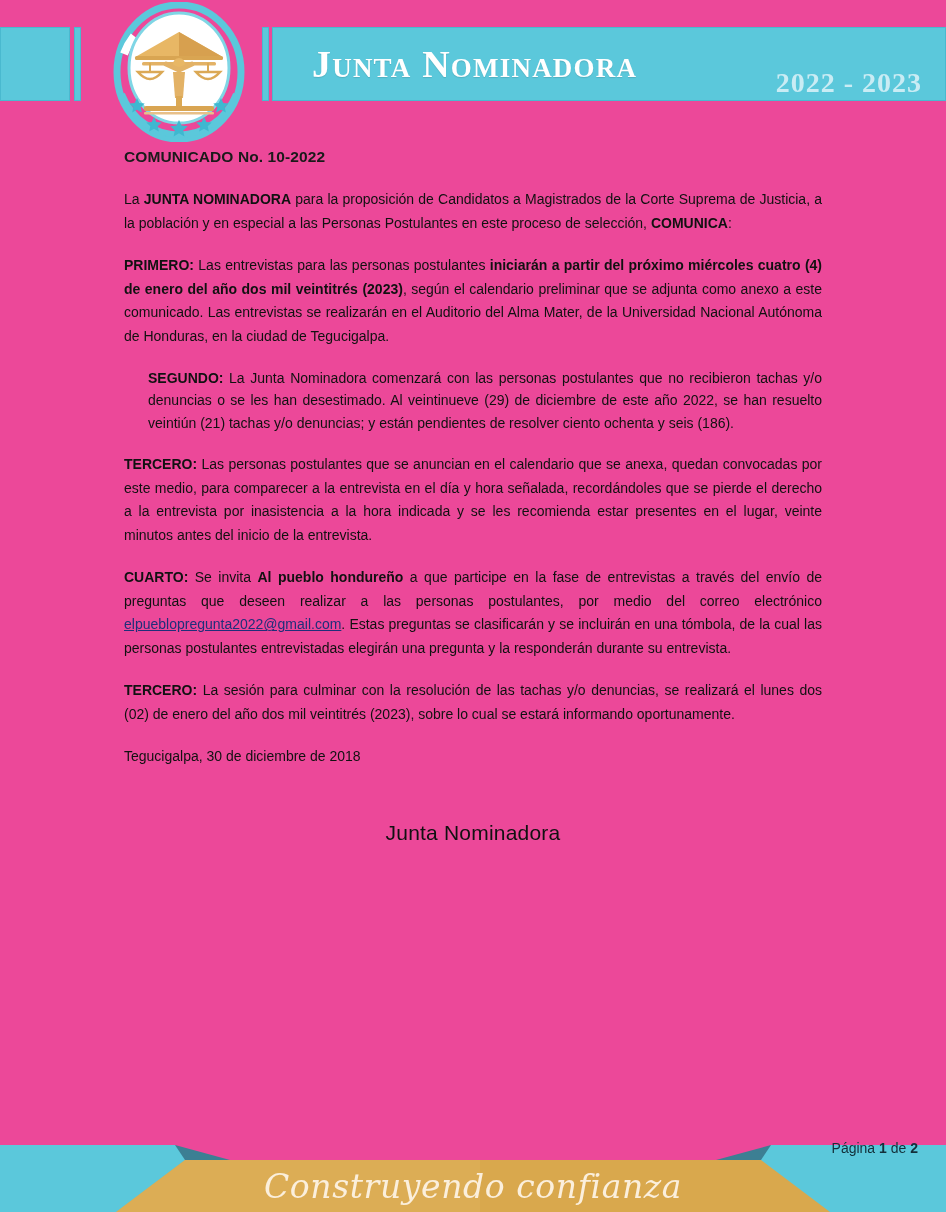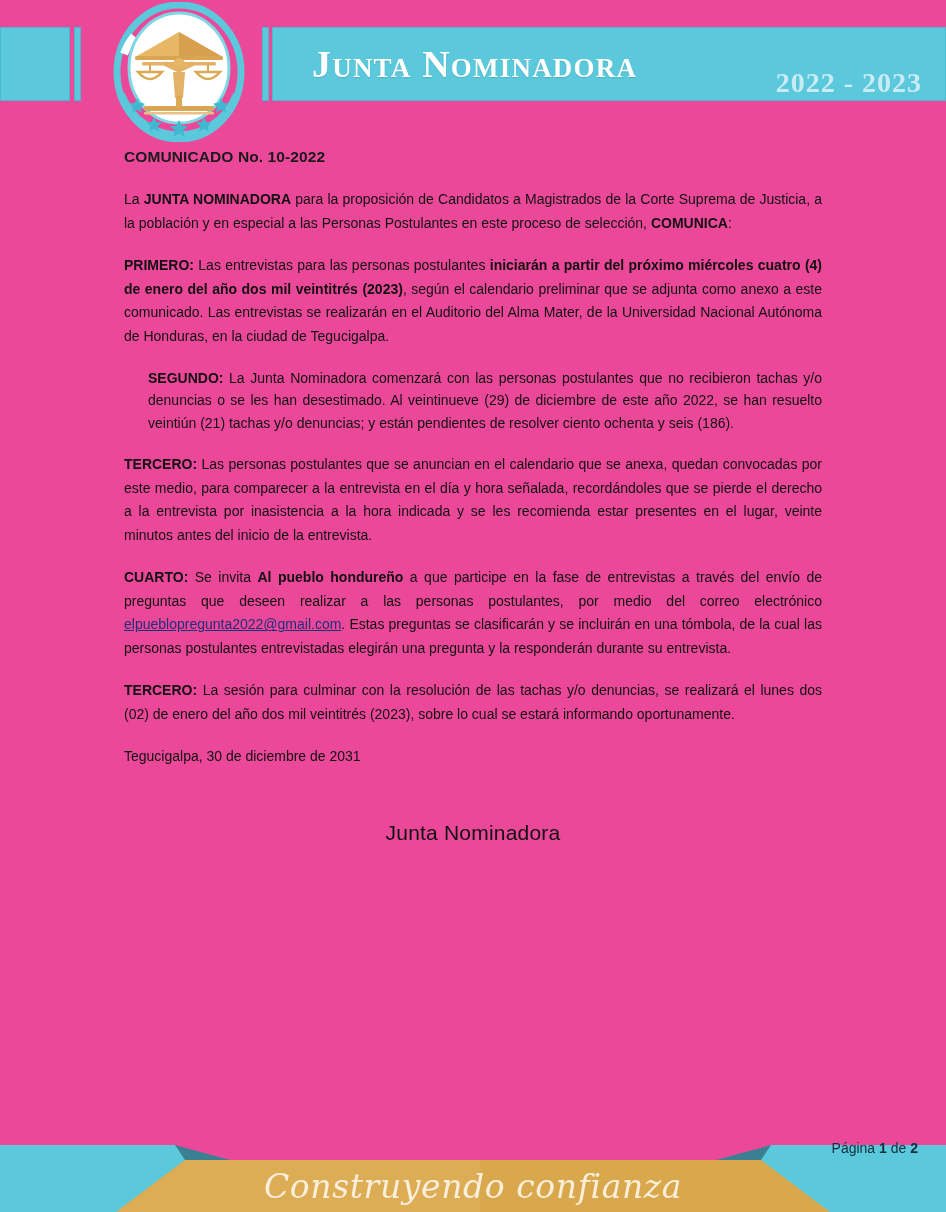--- a/index.html
+++ b/index.html
@@ -233,21 +233,21 @@
     <p class="para"><span class="lead">PRIMERO:</span><span> Las entrevistas para las personas postulantes </span><span class="bold">iniciarán a partir del próximo miércoles cuatro (4) de enero del año dos mil veintitrés (2023)</span><span>, según el calendario preliminar que se adjunta como anexo a este comunicado. Las entrevistas se realizarán en el Auditorio del Alma Mater, de la Universidad Nacional Autónoma de Honduras, en la ciudad de Tegucigalpa.</span></p>
 
     <p class="para tight"><span class="lead">SEGUNDO:</span><span> La Junta Nominadora comenzará con las personas postulantes que no recibieron tachas y/o denuncias o se les han desestimado. Al veintinueve (29) de diciembre de este año 2022, se han resuelto veintiún (21) tachas y/o denuncias; y están pendientes de resolver ciento ochenta y seis (186).</span></p>
 
     <p class="para"><span class="lead"> TERCERO:</span><span> Las personas postulantes que se anuncian en el calendario que se anexa, quedan convocadas por este medio, para comparecer a la entrevista en el día y hora señalada, recordándoles que se pierde el derecho a la entrevista por inasistencia a la hora indicada y se les recomienda estar presentes en el lugar, veinte minutos antes del inicio de la entrevista.</span></p>
 
     <p class="para"><span class="lead">CUARTO:</span><span> Se invita </span><span class="bold">Al pueblo hondureño</span><span> a que participe en la fase de entrevistas a través del envío de preguntas que deseen realizar a las personas postulantes, por medio del correo electrónico </span><a class="email-link" href="#">elpueblopregunta2022@gmail.com</a><span>. Estas preguntas se clasificarán y se incluirán en una tómbola, de la cual las personas postulantes entrevistadas elegirán una pregunta y la responderán durante su entrevista.</span></p>
 
     <p class="para"><span class="lead">TERCERO:</span><span> La sesión para culminar con la resolución de las tachas y/o denuncias, se realizará el lunes dos (02) de enero del año dos mil veintitrés (2023), sobre lo cual se estará informando oportunamente.</span></p>
 
-    <p class="para">Tegucigalpa, 30 de diciembre de 2031</p>
+    <p class="para">Tegucigalpa, 30 de diciembre de 2018</p>
 
     <div class="signature">Junta Nominadora</div>
   </div>
 
   <div class="footer">
     <svg viewBox="0 0 946 92" width="946" height="92" aria-hidden="true">
 
       <path d="M 0 25 L 175 25 L 262 92 L 0 92 Z" fill="#5bc8db"></path>
 
       <path d="M 946 25 L 771 25 L 684 92 L 946 92 Z" fill="#5bc8db"></path>

